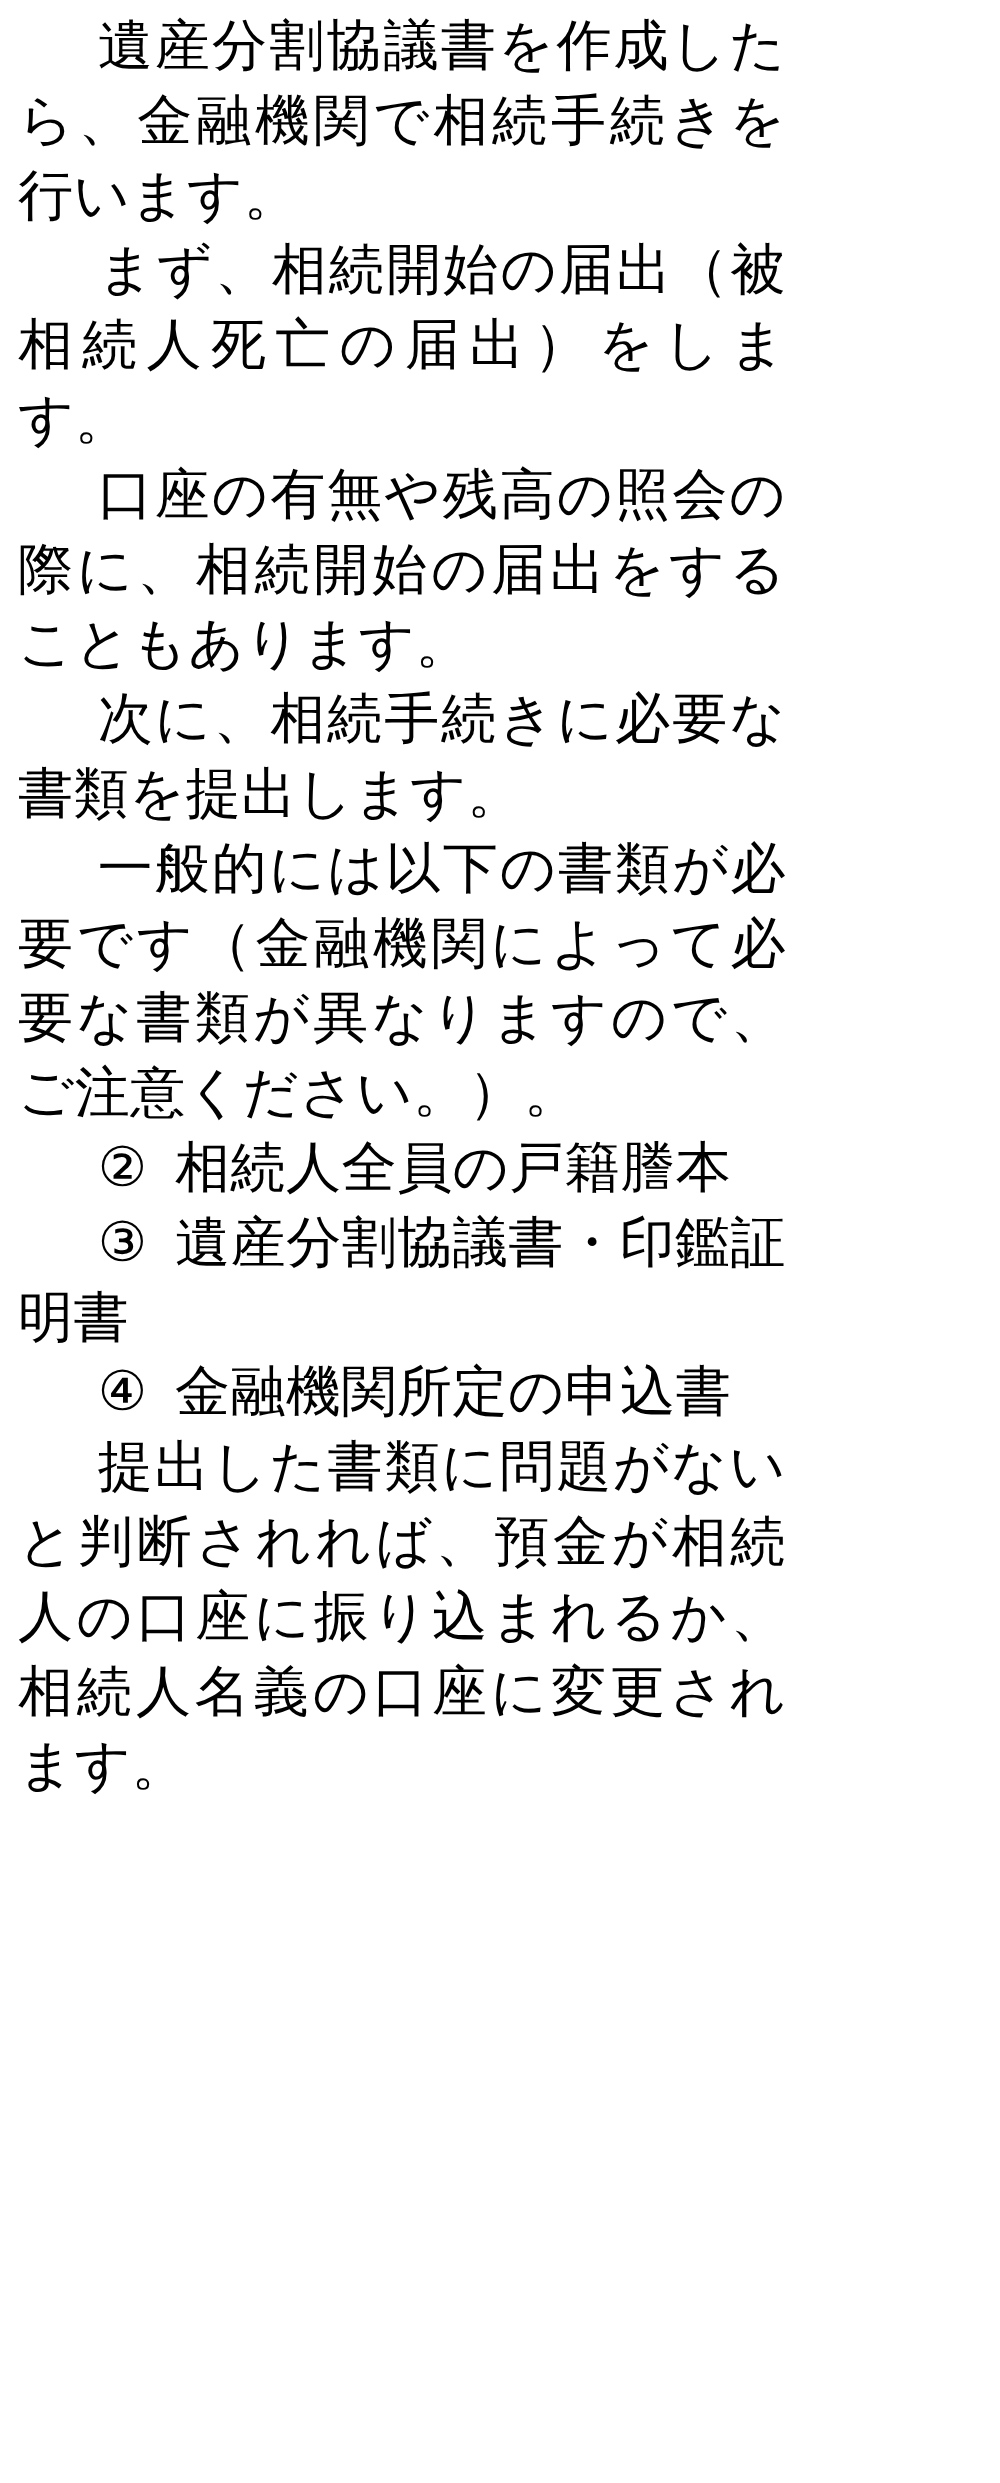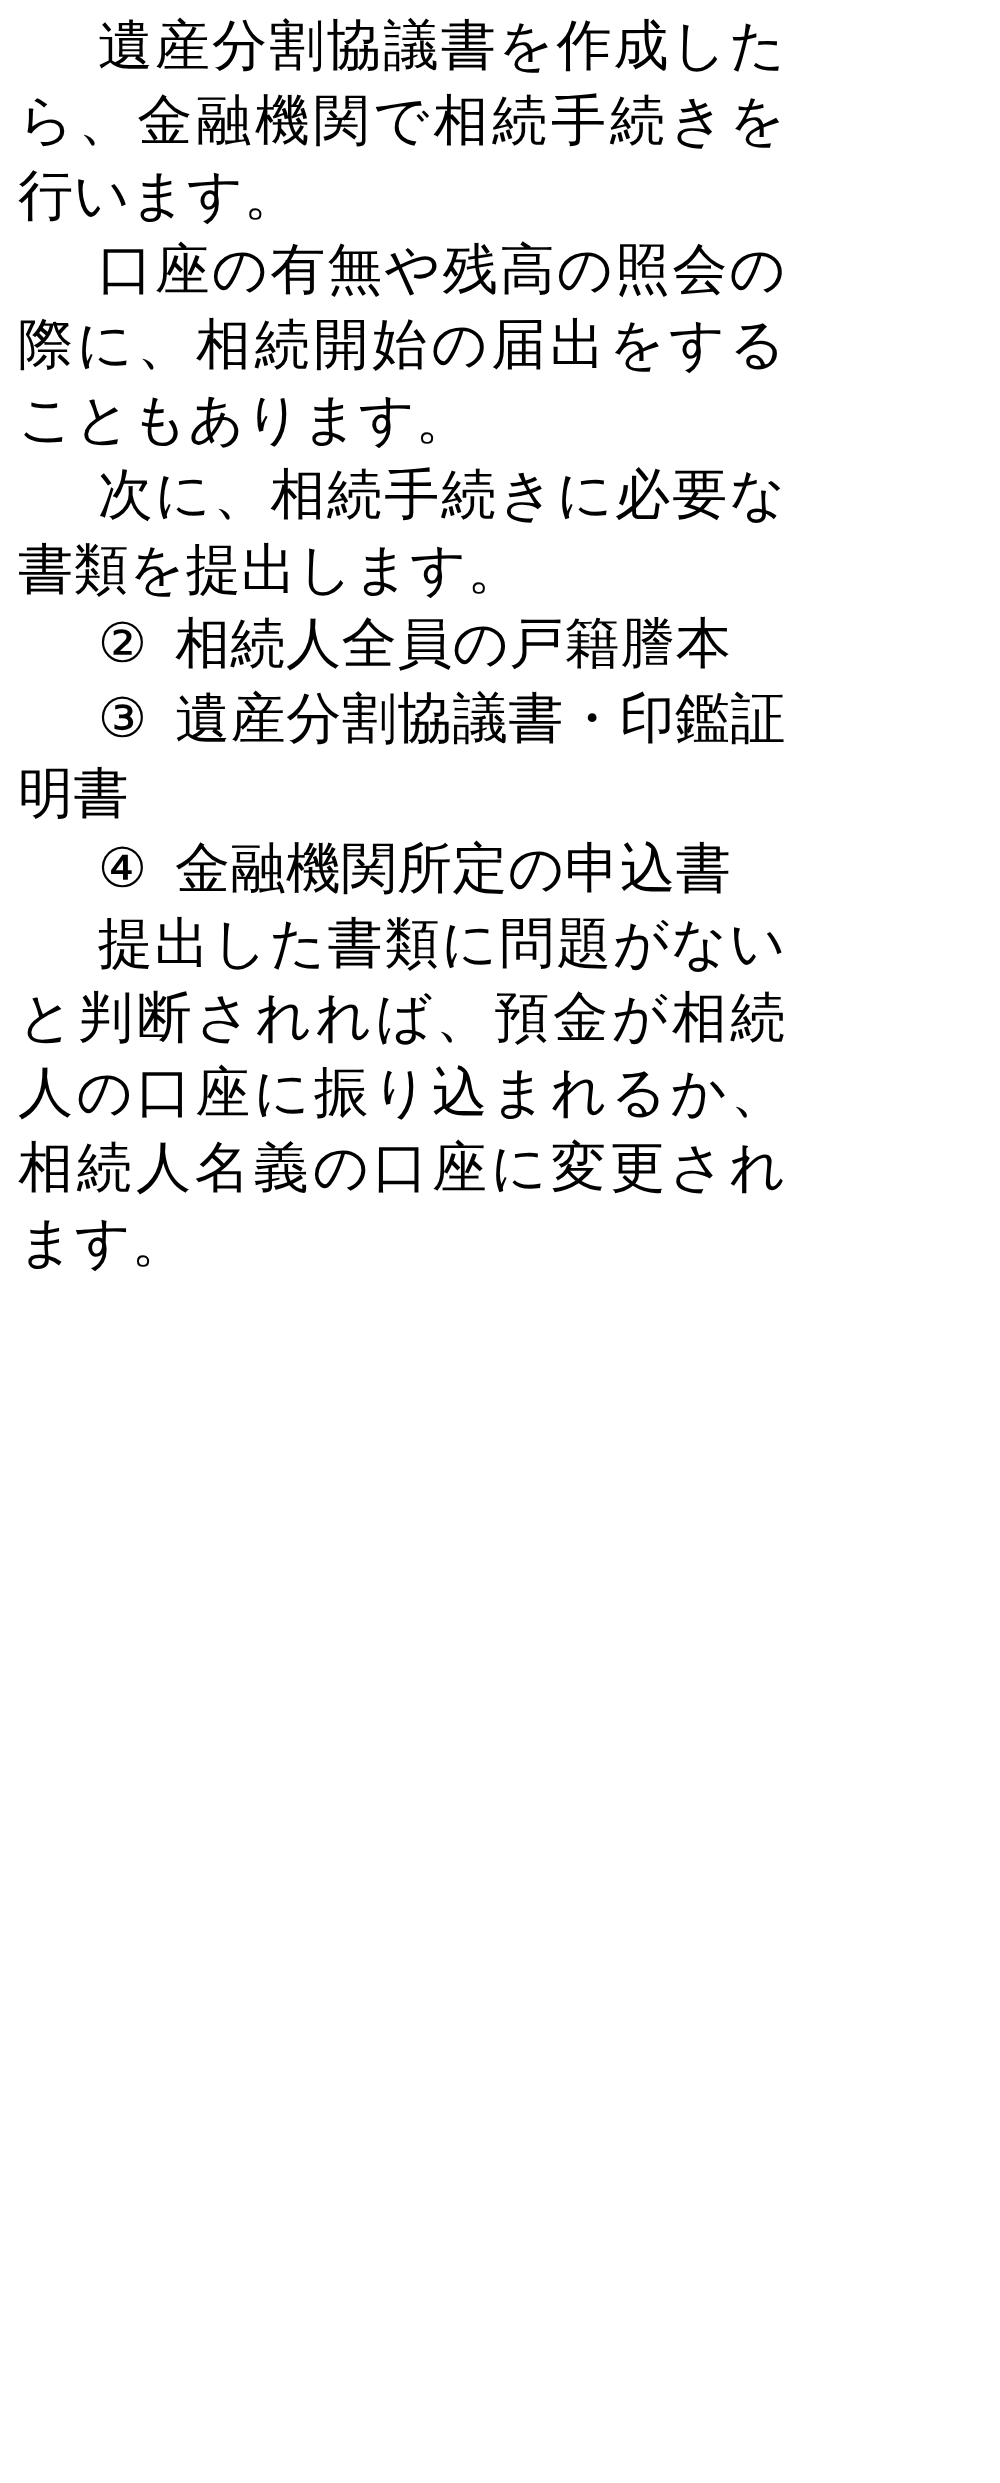--- a/index.html
+++ b/index.html
@@ -47,22 +47,24 @@
     margin-right: 0.5em;
   }
 </style>
 </head>
 <body>
 
 <div class="page">
   <div class="doc-body">
 
     <p class="para">遺産分割協議書を作成したら、金融機関で相続手続きを行います。</p>
+    <p class="para">まず、相続開始の届出（被相続人死亡の届出）をします。</p>
     <p class="para">口座の有無や残高の照会の際に、相続開始の届出をすることもあります。</p>
     <p class="para">次に、相続手続きに必要な書類を提出します。</p>
+    <p class="para spaced">一般的には以下の書類が必要です（金融機関によって必要な書類が異なりますので、ご注意ください。）。</p>
 
     <p class="item"><span class="item-marker">②</span><span>相続人全員の戸籍謄本</span></p>
     <p class="item"><span class="item-marker">③</span><span>遺産分割協議書・印鑑証明書</span></p>
     <p class="item"><span class="item-marker">④</span><span>金融機関所定の申込書</span></p>
 
     <p class="para">提出した書類に問題がないと判断されれば、預金が相続人の口座に振り込まれるか、相続人名義の口座に変更されます。</p>
 
   </div>
 </div>
 

